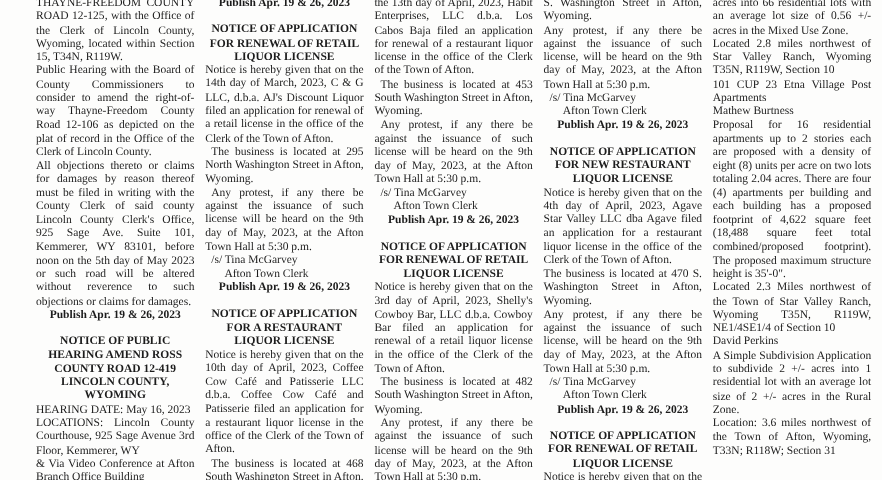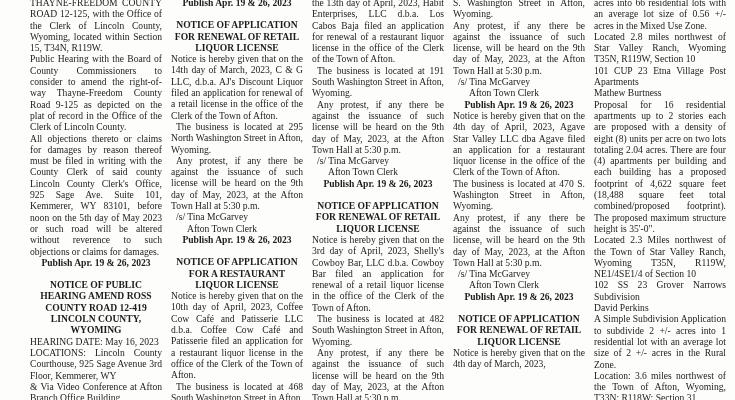--- a/index.html
+++ b/index.html
@@ -37,21 +37,21 @@
   }
   .sig { padding-left: 5px; font-family: Liberation Serif, serif; }
   .clerk { padding-left: 16px; }
 </style>
 </head>
 <body>
 
 <div class="page">
   <div class="col">
       <div class="blk para">THAYNE-FREEDOM COUNTY ROAD 12-125, with the Office of the Clerk of Lincoln County, Wyoming, located within Section 15, T34N, R119W.</div>
-      <div class="blk para">Public Hearing with the Board of County Commissioners to consider to amend the right-of-way Thayne-Freedom County Road 9-125 as depicted on the plat of record in the Office of the Clerk of Lincoln County.</div>
+      <div class="blk para">Public Hearing with the Board of County Commissioners to consider to amend the right-of-way Thayne-Freedom County Road 12-106 as depicted on the plat of record in the Office of the Clerk of Lincoln County.</div>
       <div class="blk para">All objections thereto or claims for damages by reason thereof must be filed in writing with the County Clerk of said county Lincoln County Clerk's Office, 925 Sage Ave. Suite 101, Kemmerer, WY 83101, before noon on the 5th day of May 2023 or such road will be altered without reverence to such objections or claims for damages.</div>
       <div class="blk publish">Publish Apr. 19 &amp; 26, 2023</div>
       <div class="blk heading">NOTICE OF PUBLIC HEARING AMEND ROSS COUNTY ROAD 12-419 LINCOLN COUNTY, WYOMING</div>
       <div class="blk para">HEARING DATE: May 16, 2023</div>
       <div class="blk para">LOCATIONS: Lincoln County Courthouse, 925 Sage Avenue 3rd Floor, Kemmerer, WY</div>
       <div class="blk para">&amp; Via Video Conference at Afton Branch Office Building</div>
     </div>
   <div class="col">
       <div class="blk publish">Publish Apr. 19 &amp; 26, 2023</div>
       <div class="blk heading">NOTICE OF APPLICATION FOR RENEWAL OF RETAIL LIQUOR LICENSE</div>
@@ -60,50 +60,50 @@
       <div class="blk ipara">Any protest, if any there be against the issuance of such license will be heard on the 9th day of May, 2023, at the Afton Town Hall at 5:30 p.m.</div>
       <div class="blk sig">/s/ Tina McGarvey</div>
       <div class="blk clerk">Afton Town Clerk</div>
       <div class="blk publish">Publish Apr. 19 &amp; 26, 2023</div>
       <div class="blk heading">NOTICE OF APPLICATION FOR A RESTAURANT LIQUOR LICENSE</div>
       <div class="blk para">Notice is hereby given that on the 10th day of April, 2023, Coffee Cow Café and Patisserie LLC d.b.a. Coffee Cow Café and Patisserie filed an application for a restaurant liquor license in the office of the Clerk of the Town of Afton.</div>
       <div class="blk ipara">The business is located at 468 South Washington Street in Afton, Wyoming.</div>
     </div>
   <div class="col">
       <div class="blk para">the 13th day of April, 2023, Habit Enterprises, LLC d.b.a. Los Cabos Baja filed an application for renewal of a restaurant liquor license in the office of the Clerk of the Town of Afton.</div>
-      <div class="blk ipara">The business is located at 191 South Washington Street in Afton, Wyoming.</div>
+      <div class="blk ipara">The business is located at 453 South Washington Street in Afton, Wyoming.</div>
       <div class="blk ipara">Any protest, if any there be against the issuance of such license will be heard on the 9th day of May, 2023, at the Afton Town Hall at 5:30 p.m.</div>
       <div class="blk sig">/s/ Tina McGarvey</div>
       <div class="blk clerk">Afton Town Clerk</div>
       <div class="blk publish">Publish Apr. 19 &amp; 26, 2023</div>
       <div class="blk heading">NOTICE OF APPLICATION FOR RENEWAL OF RETAIL LIQUOR LICENSE</div>
       <div class="blk para">Notice is hereby given that on the 3rd day of April, 2023, Shelly's Cowboy Bar, LLC d.b.a. Cowboy Bar filed an application for renewal of a retail liquor license in the office of the Clerk of the Town of Afton.</div>
       <div class="blk ipara">The business is located at 482 South Washington Street in Afton, Wyoming.</div>
       <div class="blk ipara">Any protest, if any there be against the issuance of such license will be heard on the 9th day of May, 2023, at the Afton Town Hall at 5:30 p.m.</div>
     </div>
   <div class="col">
       <div class="blk para">S. Washington Street in Afton, Wyoming.</div>
       <div class="blk para">Any protest, if any there be against the issuance of such license, will be heard on the 9th day of May, 2023, at the Afton Town Hall at 5:30 p.m.</div>
       <div class="blk sig">/s/ Tina McGarvey</div>
       <div class="blk clerk">Afton Town Clerk</div>
       <div class="blk publish">Publish Apr. 19 &amp; 26, 2023</div>
+      <div class="blk heading">NOTICE OF APPLICATION FOR NEW RESTAURANT LIQUOR LICENSE</div>
       <div class="blk para">Notice is hereby given that on the 4th day of April, 2023, Agave Star Valley LLC dba Agave filed an application for a restaurant liquor license in the office of the Clerk of the Town of Afton.</div>
       <div class="blk para">The business is located at 470 S. Washington Street in Afton, Wyoming.</div>
       <div class="blk para">Any protest, if any there be against the issuance of such license, will be heard on the 9th day of May, 2023, at the Afton Town Hall at 5:30 p.m.</div>
       <div class="blk sig">/s/ Tina McGarvey</div>
       <div class="blk clerk">Afton Town Clerk</div>
       <div class="blk publish">Publish Apr. 19 &amp; 26, 2023</div>
       <div class="blk heading">NOTICE OF APPLICATION FOR RENEWAL OF RETAIL LIQUOR LICENSE</div>
       <div class="blk para">Notice is hereby given that on the 4th day of March, 2023,</div>
     </div>
   <div class="col">
       <div class="blk para">acres into 66 residential lots with an average lot size of 0.56 +/- acres in the Mixed Use Zone.</div>
       <div class="blk para">Located 2.8 miles northwest of Star Valley Ranch, Wyoming T35N, R119W, Section 10</div>
       <div class="blk para">101 CUP 23 Etna Village Post Apartments</div>
       <div class="blk para">Mathew Burtness</div>
       <div class="blk para">Proposal for 16 residential apartments up to 2 stories each are proposed with a density of eight (8) units per acre on two lots totaling 2.04 acres. There are four (4) apartments per building and each building has a proposed footprint of 4,622 square feet (18,488 square feet total combined/proposed footprint). The proposed maximum structure height is 35'-0".</div>
       <div class="blk para">Located 2.3 Miles northwest of the Town of Star Valley Ranch, Wyoming T35N, R119W, NE1/4SE1/4 of Section 10</div>
-      <div class="blk para">102 SS 23 Grover Narrows Subdivision</div>
       <div class="blk para">David Perkins</div>
       <div class="blk para">A Simple Subdivision Application to subdivide 2 +/- acres into 1 residential lot with an average lot size of 2 +/- acres in the Rural Zone.</div>
       <div class="blk para">Location: 3.6 miles northwest of the Town of Afton, Wyoming, T33N; R118W; Section 31</div>
     </div>
 </div>
 
 </body></html>

